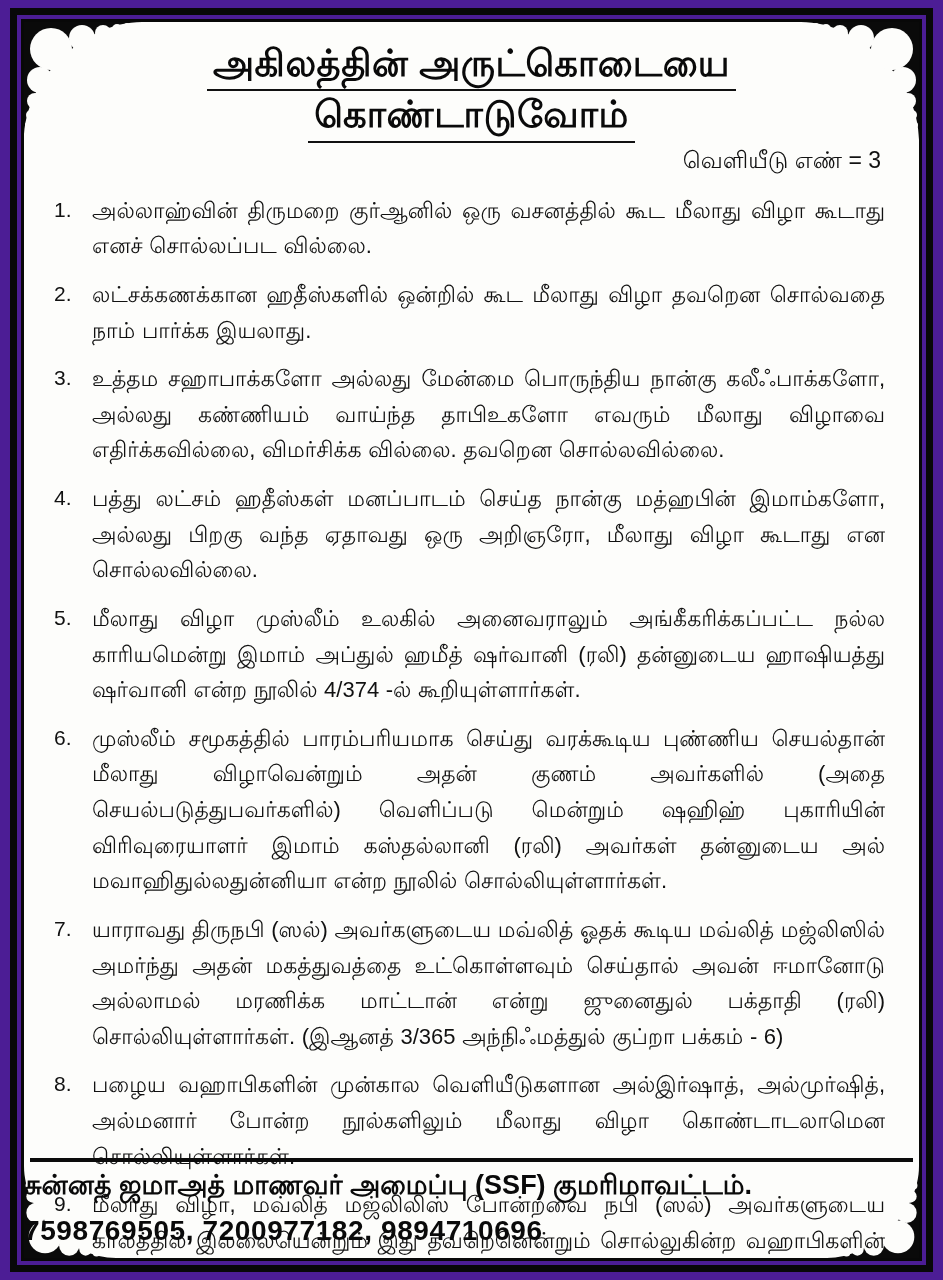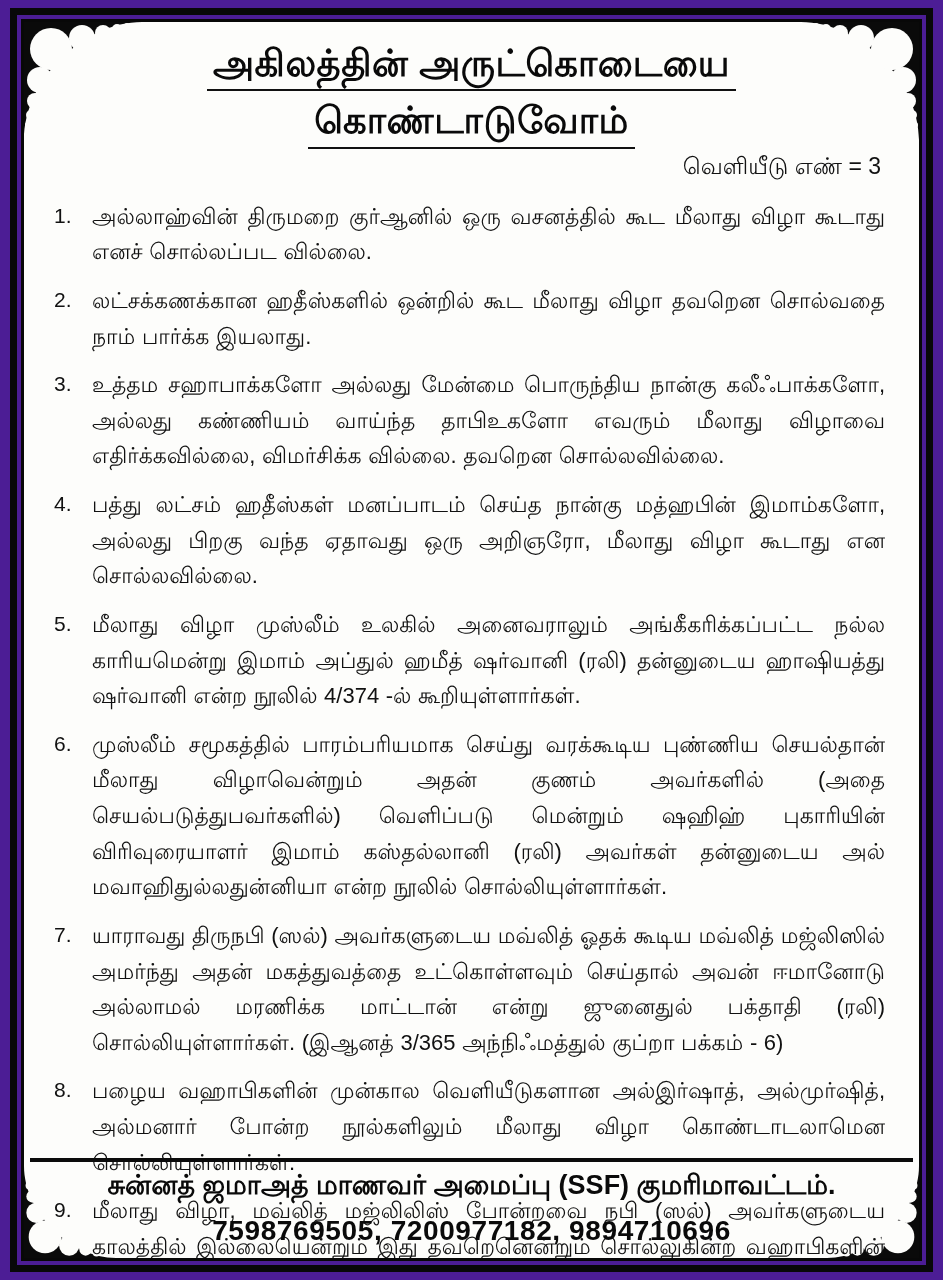--- a/index.html
+++ b/index.html
@@ -85,21 +85,21 @@
     display: inline-block;
     font-size: 37px;
     font-weight: bold;
     letter-spacing: 0.5px;
     color: #0a0a0a;
     line-height: 1.28;
     border-bottom: 2px solid #111;
     padding: 0 6px 2px 6px;
   }
   .title-line.second {
-    margin-top: 6px;
+    margin-top: 0;
     font-size: 37px;
   }
 
   .issue-line {
     margin: 4px 38px 0 0;
     text-align: right;
     font-size: 23px;
     color: #121212;
     font-weight: 500;
   }
@@ -145,21 +145,21 @@
     height: 0;
     border-top: 4px solid #0b0b0b;
     z-index: 3;
   }
   .footer {
     position: absolute;
     left: 0;
     right: 0;
     bottom: 6px;
     height: 88px;
-    text-align: center;
+    text-align: left;
     z-index: 4;
     display: flex;
     flex-direction: column;
     justify-content: center;
   }
   .footer-org {
     font-size: 27px;
     font-weight: bold;
     color: #0a0a0a;
     line-height: 1.2;

